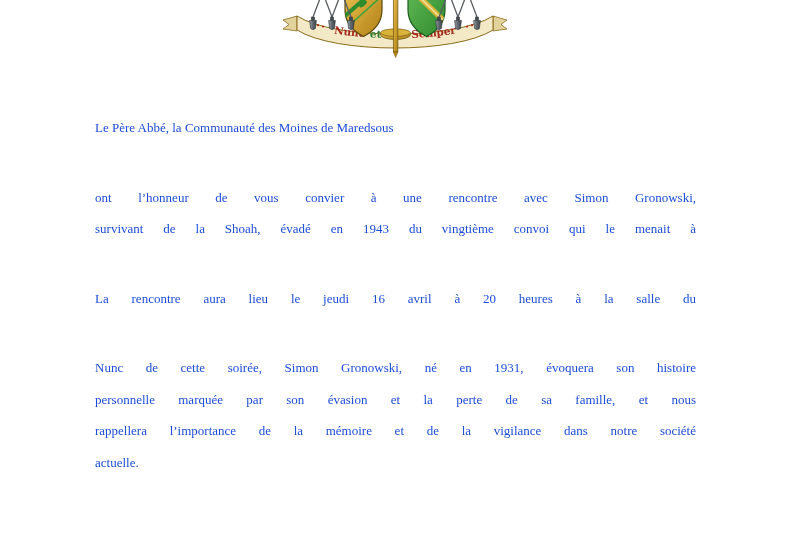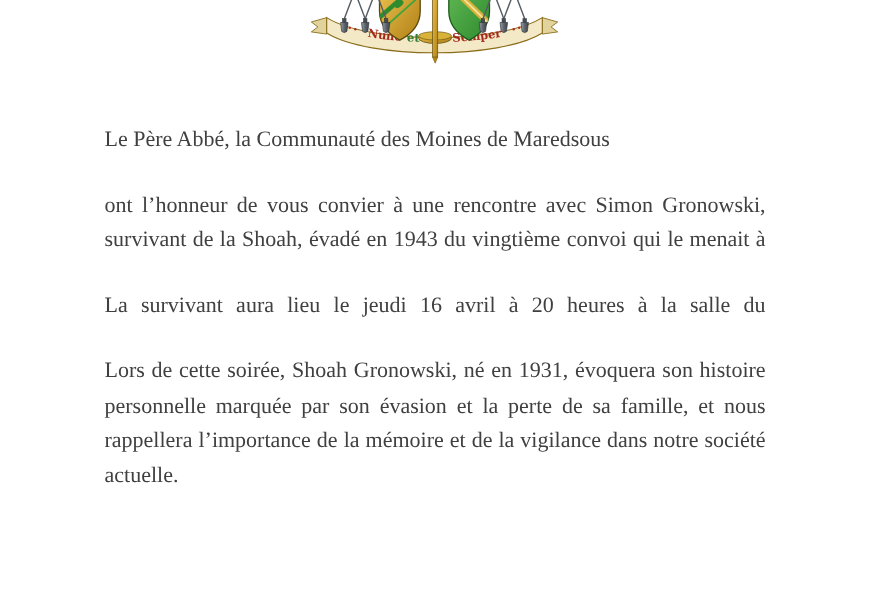--- a/index.html
+++ b/index.html
@@ -16,34 +16,34 @@
   }
   .crest {
     position: absolute;
     left: 275px; top: 0;
     width: 240px; height: 58px;
   }
   .content {
     position: absolute;
     left: 95px; top: 112px;
     width: 601px;
-    color: #404040;
-    font-size: 20px;
+    color: #1d4ed8;
+    font-size: 13px;
   }
   .tline {
     line-height: 31.5px;
     white-space: nowrap;
   }
   .jline {
     text-align: justify;
     text-align-last: justify;
     -moz-text-align-last: justify;
   }
   .lline { text-align: left; text-align-last: left; }
-  .para { margin-top: 28px; }
+  .para { margin-top: 38px; }
   .content b { font-weight: normal; }
 </style>
 </head>
 <body>
 
 <div class="page">
 
   <div class="crest">
     <svg viewBox="0 0 240 58" width="240" height="58">
       <defs>
@@ -146,24 +146,24 @@
     <div>
       <div class="tline lline">Le Père Abbé, la Communauté des Moines de Maredsous</div>
     </div>
 
     <div class="para">
       <div class="tline jline">ont l’honneur de vous convier à une rencontre avec Simon Gronowski,</div>
       <div class="tline jline">survivant de la Shoah, évadé en 1943 du vingtième convoi qui le menait à</div>
     </div>
 
     <div class="para">
-      <div class="tline jline"><span>La survivant aura lieu </span><b>le jeudi 16 avril</b><span> à </span><b>20 heures</b><span> à la salle du</span></div>
+      <div class="tline jline"><span>La rencontre aura lieu </span><b>le jeudi 16 avril</b><span> à </span><b>20 heures</b><span> à la salle du</span></div>
     </div>
 
     <div class="para">
-      <div class="tline jline">Lors de cette soirée, Shoah Gronowski, né en 1931, évoquera son histoire</div>
+      <div class="tline jline">Nunc de cette soirée, Simon Gronowski, né en 1931, évoquera son histoire</div>
       <div class="tline jline">personnelle marquée par son évasion et la perte de sa famille, et nous</div>
       <div class="tline jline">rappellera l’importance de la mémoire et de la vigilance dans notre société</div>
       <div class="tline lline">actuelle.</div>
     </div>
 
   </div>
 </div>
 
 </body></html>

